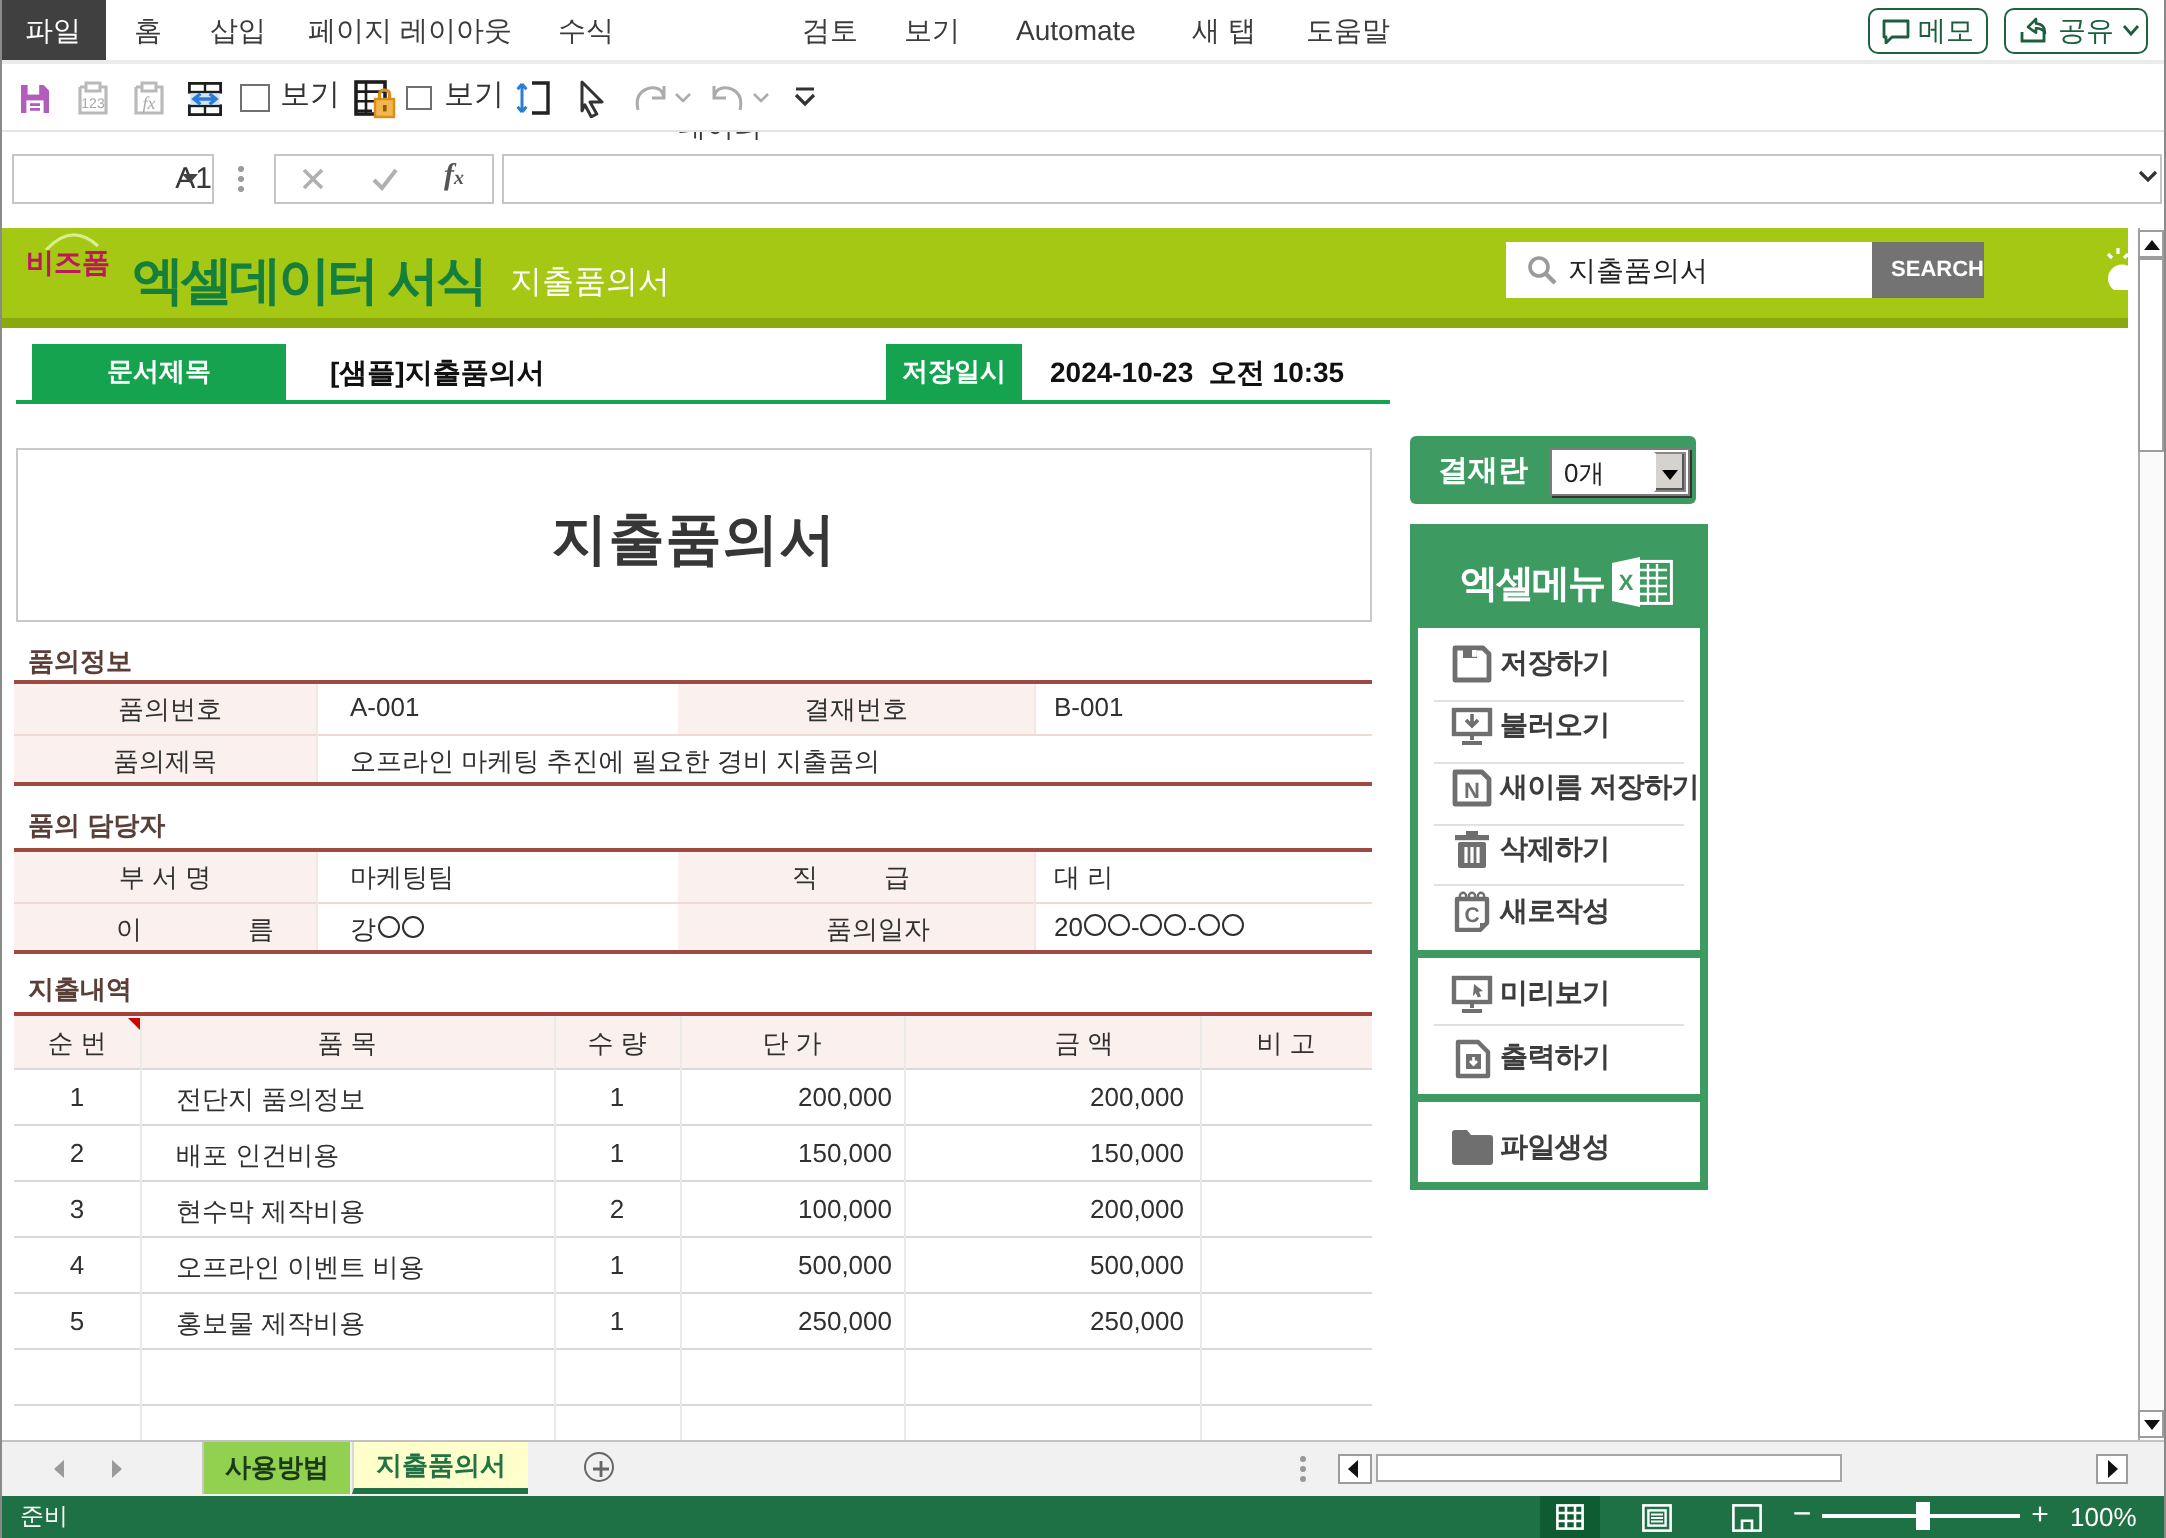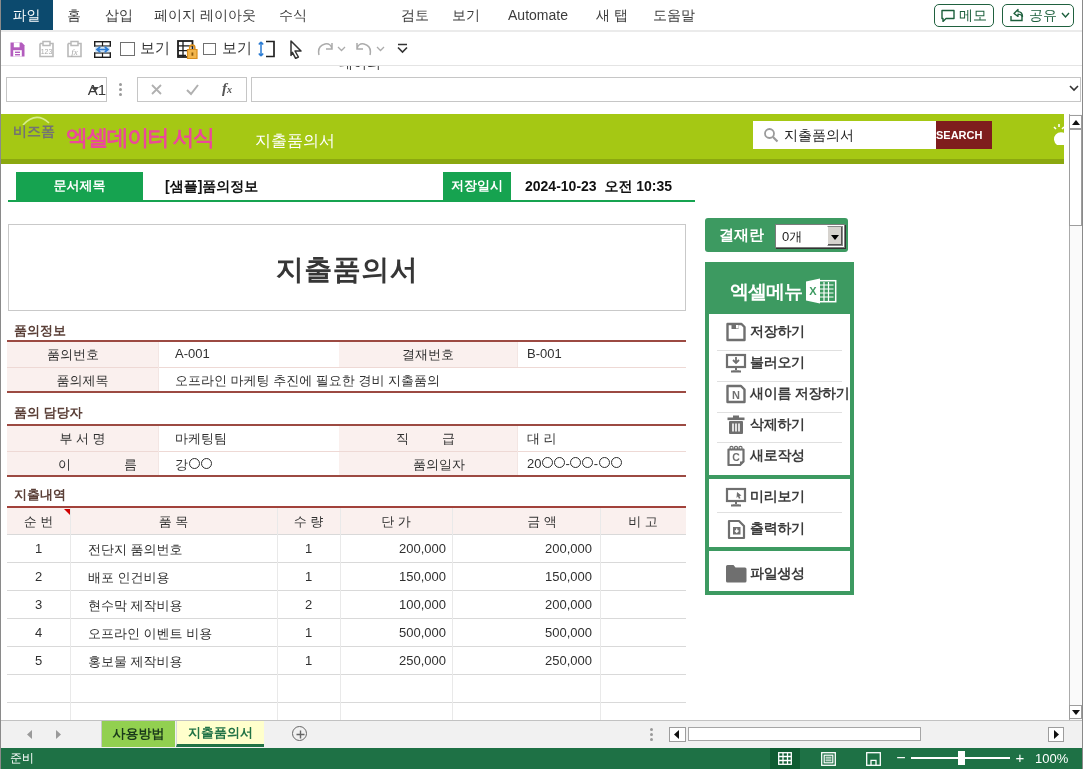--- a/index.html
+++ b/index.html
@@ -2,43 +2,43 @@
 <html><head>
 <meta charset="utf-8">
 <style>
 * { margin:0; padding:0; box-sizing:border-box; }
 html,body { width:1083px; height:769px; overflow:hidden; }
 body { font-family:"Liberation Sans", sans-serif; position:relative; background:#fff; }
 .abs { position:absolute; }
 
 
 #menubar { left:0; top:0; width:1082px; height:30px; background:#fff; }
-#filetab { left:0; top:0; width:53px; height:30px; background:#0c4a6e; color:#fff;
+#filetab { left:0; top:0; width:53px; height:30px; background:#404040; color:#fff;
   font-size:14px; line-height:30px; text-align:center; }
 .mitem { top:0; height:30px; line-height:30px; font-size:14px; color:#3b3b3b; transform:translateX(-50%); white-space:nowrap; }
 .tbtn { top:4px; height:23px; border:1px solid #20613f; border-radius:5px; color:#1c5f3c;
   font-size:14px; line-height:21px; white-space:nowrap; }
 
 
 #toolbar { left:0; top:30px; width:1082px; height:36px; background:#fff; border-top:2px solid #ebebeb; border-bottom:1px solid #e4e4e4;}
 
 
 #namebox { left:6px; top:77px; width:101px; height:25px; border:1px solid #c6c6c6; background:#fff;
   font-size:15px; color:#383838; line-height:23px; padding-left:6px;text-align:right; }
 #fxgroup { left:137px; top:77px; width:110px; height:25px; border:1px solid #c6c6c6; background:#fff; }
 #fmlbar { left:251px; top:77px; width:830px; height:25px; border:1px solid #c6c6c6; background:#fff; }
 
 
 #banner { left:0; top:114px; width:1064px; height:50px; background:#a5c814; border-bottom:5px solid #8ba80f; }
-#bannerbig { left:66px; top:123px; font-size:22px; font-weight:bold; color:#ec4899; letter-spacing:-1.6px; }
+#bannerbig { left:66px; top:123px; font-size:26px; font-weight:bold; color:#15803d; letter-spacing:-1.6px; }
 #bannersub { left:255px; top:131px; font-size:16px; color:#fff; }
 #searchbox { left:753px; top:121px; width:183px; height:28px; background:#fff; }
 #searchtxt { left:784px; top:127px; font-size:14px; color:#222; }
-#searchbtn { left:936px; top:121px; width:56px; height:28px; background:#7f1d1d; color:#fff;
-  font-size:11px; font-weight:bold; text-align:left; line-height:28px; letter-spacing:0px; }
+#searchbtn { left:936px; top:121px; width:56px; height:28px; background:#737373; color:#fff;
+  font-size:11px; font-weight:bold; text-align:right; line-height:28px; letter-spacing:0px; }
 
 
 #vscroll { left:1069px; top:114px; width:14px; height:606px; background:#fafafa; border-left:1px solid #ababab; }
 .sbtn { background:#fff; border:1px solid #9d9d9d; }
 
 
 #sheet { left:0; top:164px; width:1065px; height:556px; background:#fff; overflow:hidden; }
 .gbtn { background:#16a350; color:#fff; font-size:13px; font-weight:bold; text-align:center; }
 #titlebox { left:8px; top:60px; width:678px; height:87px; border:1px solid #c9c9c9; }
 .seclab { font-size:13px; font-weight:bold; color:#5a3f37; }
@@ -163,21 +163,21 @@
 <svg class="abs" style="left:185px; top:83px;" width="15" height="13" viewBox="0 0 15 13">
     <path d="M2 7 l4 4 L13 2" stroke="#b0b0b0" stroke-width="2" fill="none"></path>
   </svg>
 <div class="abs" style="left:222px; top:80px; font-size:15px; font-style:italic; font-weight:bold; color:#555; font-family:'Liberation Serif',serif;">f<span style="font-size:10px;">x</span></div>
 <div class="abs" id="fmlbar"></div>
 <svg class="abs" style="left:1069px; top:85px;" width="10" height="7" viewBox="0 0 10 7">
     <path d="M1 1 l4 4 L9 1" stroke="#333" stroke-width="1.6" fill="none"></path>
   </svg>
 
 <div class="abs" id="banner"></div>
-<div class="abs" style="left:13px; top:123px; font-size:14px; font-weight:bold; color:#737373;">비즈폼</div>
+<div class="abs" style="left:13px; top:123px; font-size:14px; font-weight:bold; color:#be185d;">비즈폼</div>
 <svg class="abs" style="left:22px; top:115px;" width="28" height="10" viewBox="0 0 28 10">
     <path d="M1 10 Q14 -4 27 8" fill="none" stroke="#d8ee8f" stroke-width="1.6"></path>
   </svg>
 <div class="abs" id="bannerbig">엑셀데이터 서식</div>
 <div class="abs" id="bannersub">지출품의서</div>
 <div class="abs" id="searchbox"></div>
 <svg class="abs" style="left:763px; top:127px;" width="16" height="16" viewBox="0 0 16 16">
     <circle cx="6.5" cy="6.5" r="4.5" fill="none" stroke="#9a9a9a" stroke-width="1.8"></circle>
     <line x1="10" y1="10" x2="14.5" y2="14.5" stroke="#9a9a9a" stroke-width="2.2"></line>
   </svg>
@@ -197,37 +197,37 @@
   </svg>
 <div class="abs sbtn" style="left:1069px; top:129px; width:13px; height:97px;"></div>
 <div class="abs sbtn" style="left:1069px; top:705px; width:13px; height:14px;"></div>
 <svg class="abs" style="left:1072px; top:710px;" width="8" height="5" viewBox="0 0 8 5">
     <path d="M0 0 l4 5 4-5 z" fill="#111"></path>
   </svg>
 
 <div class="abs" id="sheet">
 
   <div class="abs gbtn" style="left:16px; top:8px; width:127px; height:28px; line-height:28px;">문서제목</div>
-  <div class="abs" style="left:165px; top:8px; height:28px; line-height:28px; font-size:14px; font-weight:bold; color:#111;">[샘플]품의정보</div>
+  <div class="abs" style="left:165px; top:8px; height:28px; line-height:28px; font-size:14px; font-weight:bold; color:#111;">[샘플]지출품의서</div>
   <div class="abs gbtn" style="left:443px; top:8px; width:68px; height:28px; line-height:28px;">저장일시</div>
   <div class="abs" style="left:525px; top:8px; height:28px; line-height:28px; font-size:14px; font-weight:bold; color:#111;">2024-10-23&nbsp; 오전 10:35</div>
   <div class="abs" style="left:8px; top:36px; width:687px; height:2px; background:#16a350;"></div>
 
   <div class="abs" id="titlebox"></div>
   <div class="abs" style="left:8px; top:87px; width:678px; text-align:center; font-size:28px; font-weight:bold; color:#363636; letter-spacing:0.5px;">지출품의서</div>
 
   <div class="abs seclab" style="left:14px; top:158px;">품의정보</div>
   <div class="abs" id="table1" style="left:7px; top:176px; width:679px; height:53px; border-top:2px solid #9c4a42; border-bottom:2px solid #9c4a42;">
     <div class="cell pink" style="left:0; top:0; width:151px; height:25px;"></div>
     <div class="cell pink" style="left:332px; top:0; width:178px; height:25px;"></div>
     <div class="cell pink" style="left:0; top:26px; width:151px; height:23px;"></div>
     <div class="abs" style="left:0; top:25px; width:679px; height:1px; background:#eed9d5;"></div>
     <div class="abs" style="left:151px; top:0; width:1px; height:49px; background:#f3e6e3;"></div>
     <div class="abs" style="left:510px; top:0; width:1px; height:25px; background:#f3e6e3;"></div>
-    <div class="cell" style="left:0; top:4px; width:132px; text-align:center;">품의번호</div>
+    <div class="cell" style="left:12px; top:4px; width:132px; text-align:center;">품의번호</div>
     <div class="cell" style="left:168px; top:4px;">A-001</div>
     <div class="cell" style="left:332px; top:4px; width:178px; text-align:center;">결재번호</div>
     <div class="cell" style="left:520px; top:4px;">B-001</div>
     <div class="cell" style="left:0; top:30px; width:151px; text-align:center;">품의제목</div>
     <div class="cell" style="left:168px; top:30px;">오프라인 마케팅 추진에 필요한 경비 지출품의</div>
   </div>
 
   <div class="abs seclab" style="left:14px; top:240px;">품의 담당자</div>
   <div class="abs" id="table2" style="left:7px; top:260px; width:679px; height:53px; border-top:2px solid #9c4a42; border-bottom:2px solid #9c4a42;">
     <div class="cell pink" style="left:0; top:0; width:151px; height:25px;"></div>
@@ -265,21 +265,21 @@
     <div class="abs t3v" style="left:333px;"></div>
     <div class="abs t3v" style="left:445px;"></div>
     <div class="abs t3v" style="left:593px;"></div>
     <div class="cell" style="left:0; top:5px; width:63px; text-align:center;">순 번</div>
     <div class="cell" style="left:63px; top:5px; width:207px; text-align:center;">품 목</div>
     <div class="cell" style="left:270px; top:5px; width:63px; text-align:center;">수 량</div>
     <div class="cell" style="left:333px; top:5px; width:112px; text-align:center;">단 가</div>
     <div class="cell" style="left:445px; top:5px; width:148px; text-align:center;padding-left:32px;">금 액</div>
     <div class="cell" style="left:593px; top:5px; width:86px; text-align:center;">비 고</div>
     <div class="cell" style="left:0; top:33px; width:63px; text-align:center;">1</div>
-    <div class="cell" style="left:81px; top:33px;">전단지 품의번호</div>
+    <div class="cell" style="left:81px; top:33px;">전단지 품의정보</div>
     <div class="cell" style="left:270px; top:33px; width:63px; text-align:center;">1</div>
     <div class="cell" style="left:333px; top:33px; width:106px; text-align:right;">200,000</div>
     <div class="cell" style="left:445px; top:33px; width:140px; text-align:right;">200,000</div>
     <div class="cell" style="left:0; top:61px; width:63px; text-align:center;">2</div>
     <div class="cell" style="left:81px; top:61px;">배포 인건비용</div>
     <div class="cell" style="left:270px; top:61px; width:63px; text-align:center;">1</div>
     <div class="cell" style="left:333px; top:61px; width:106px; text-align:right;">150,000</div>
     <div class="cell" style="left:445px; top:61px; width:140px; text-align:right;">150,000</div>
     <div class="cell" style="left:0; top:89px; width:63px; text-align:center;">3</div>
     <div class="cell" style="left:81px; top:89px;">현수막 제작비용</div>

